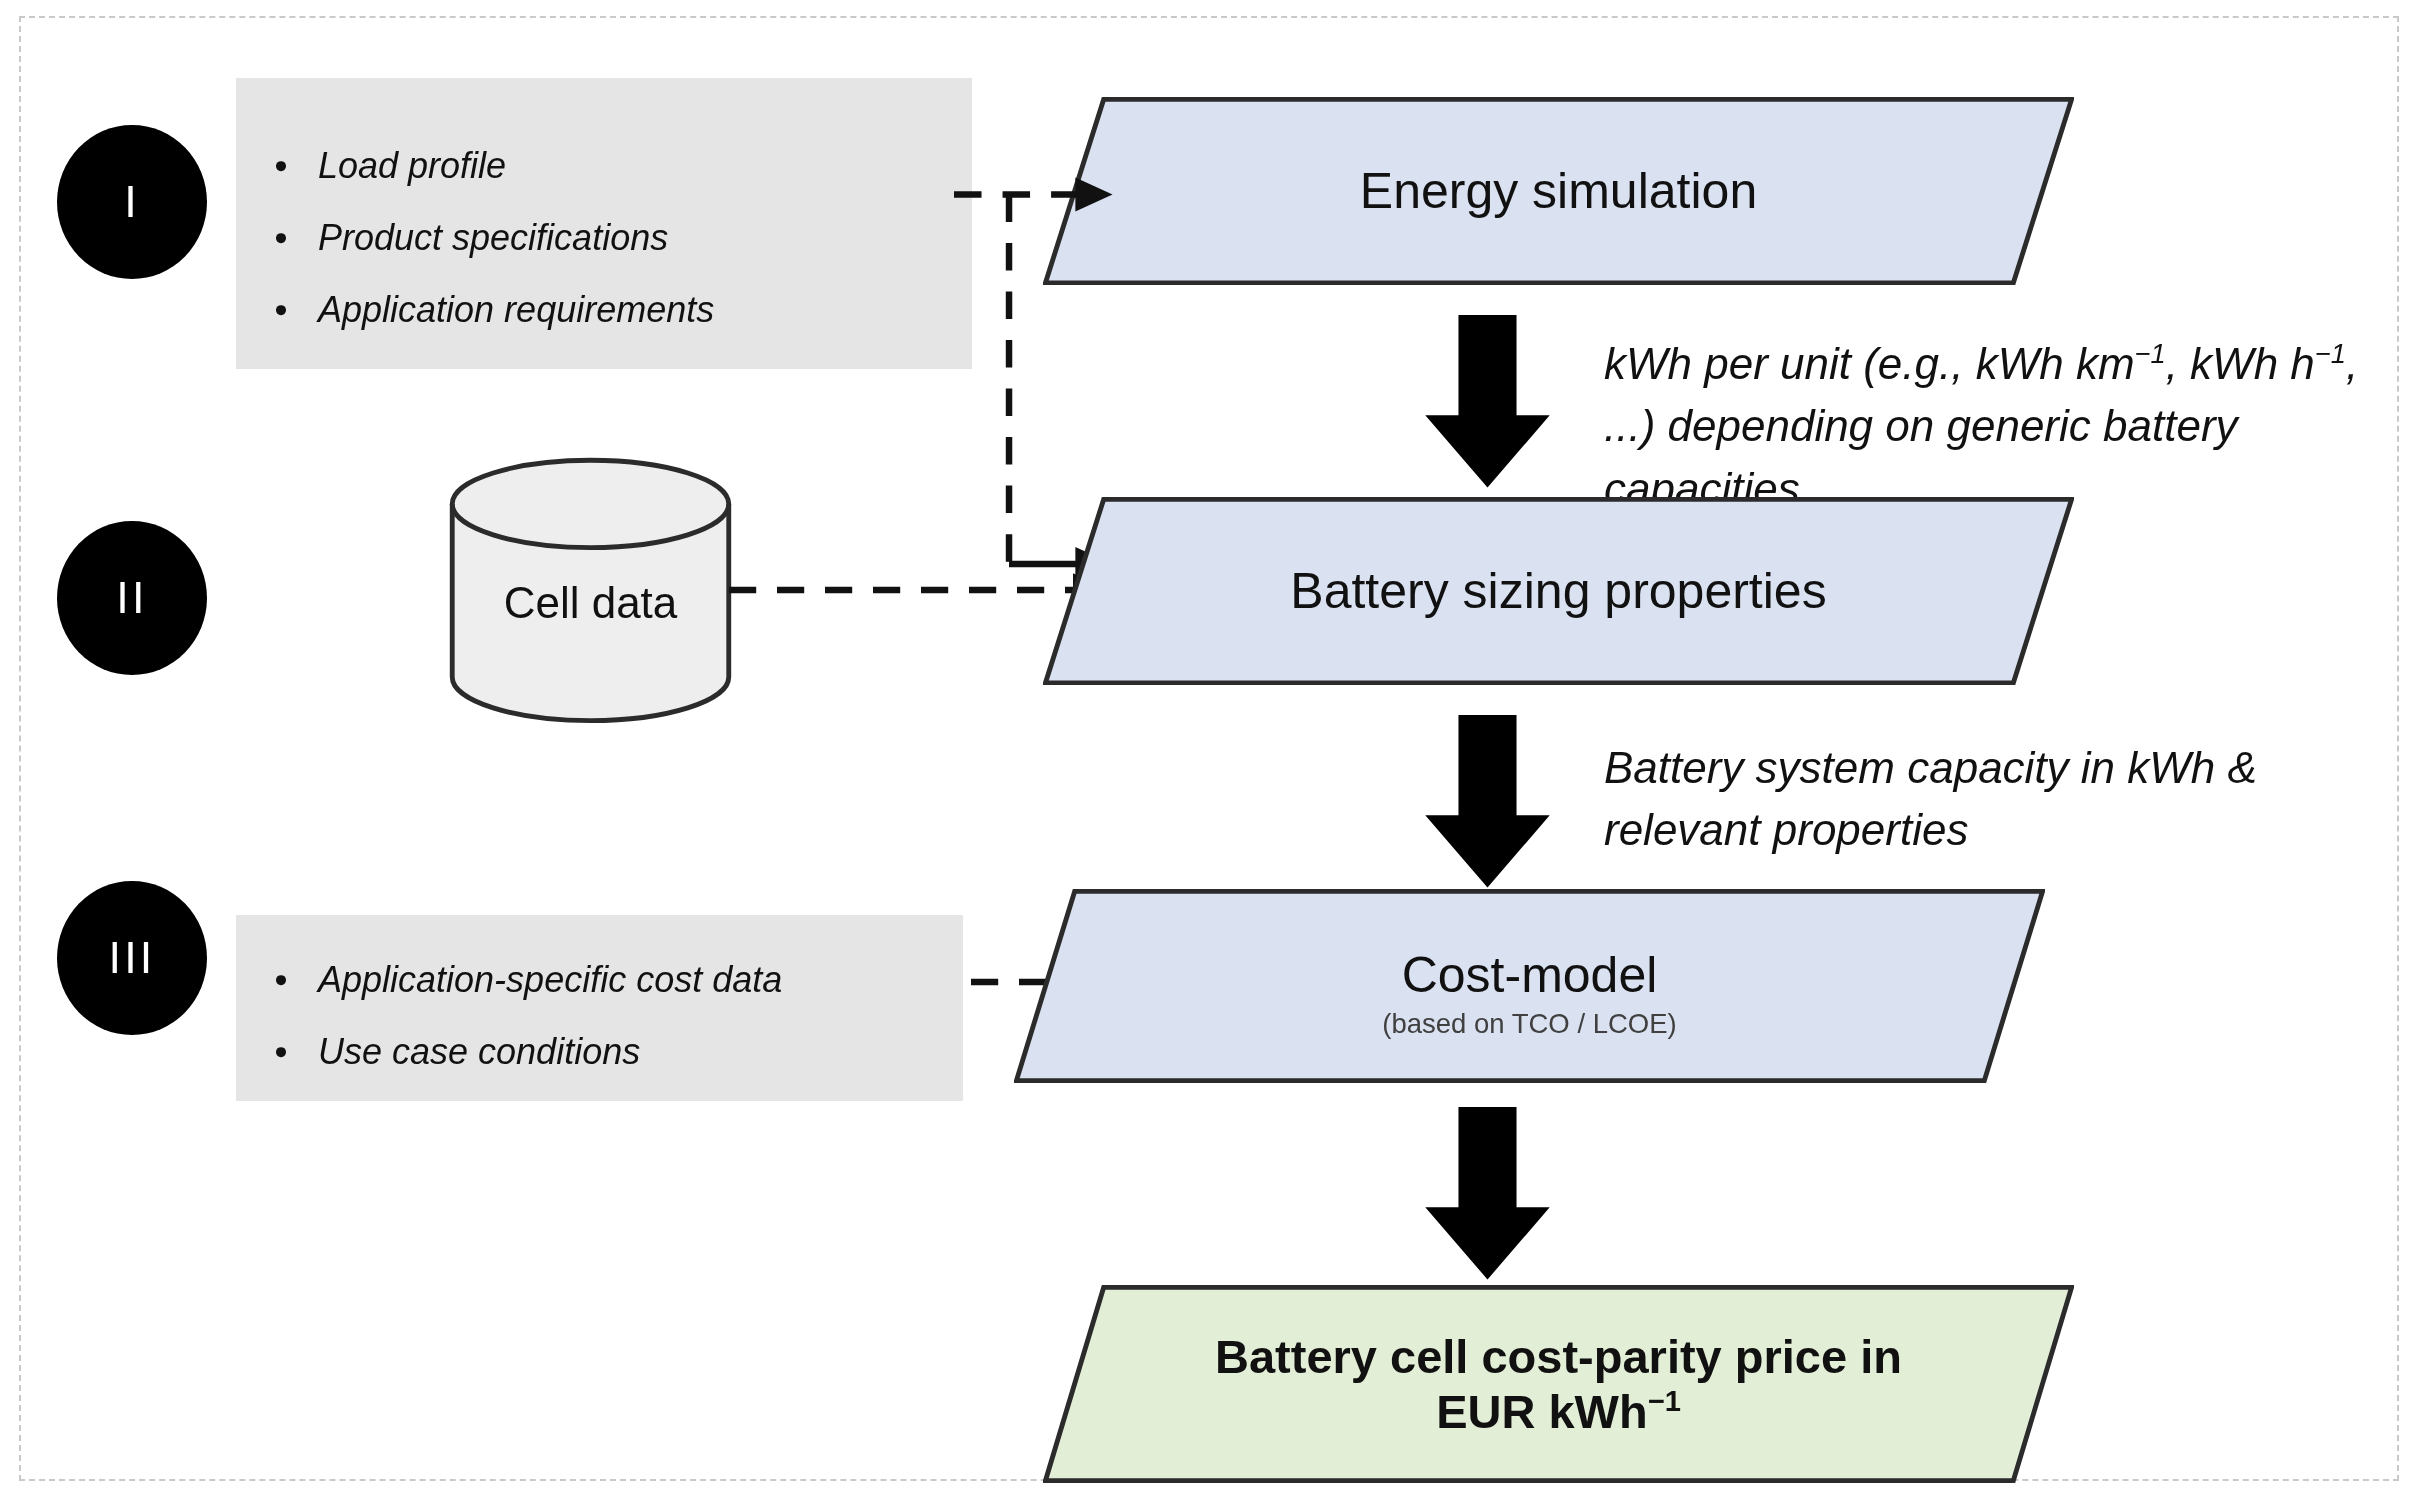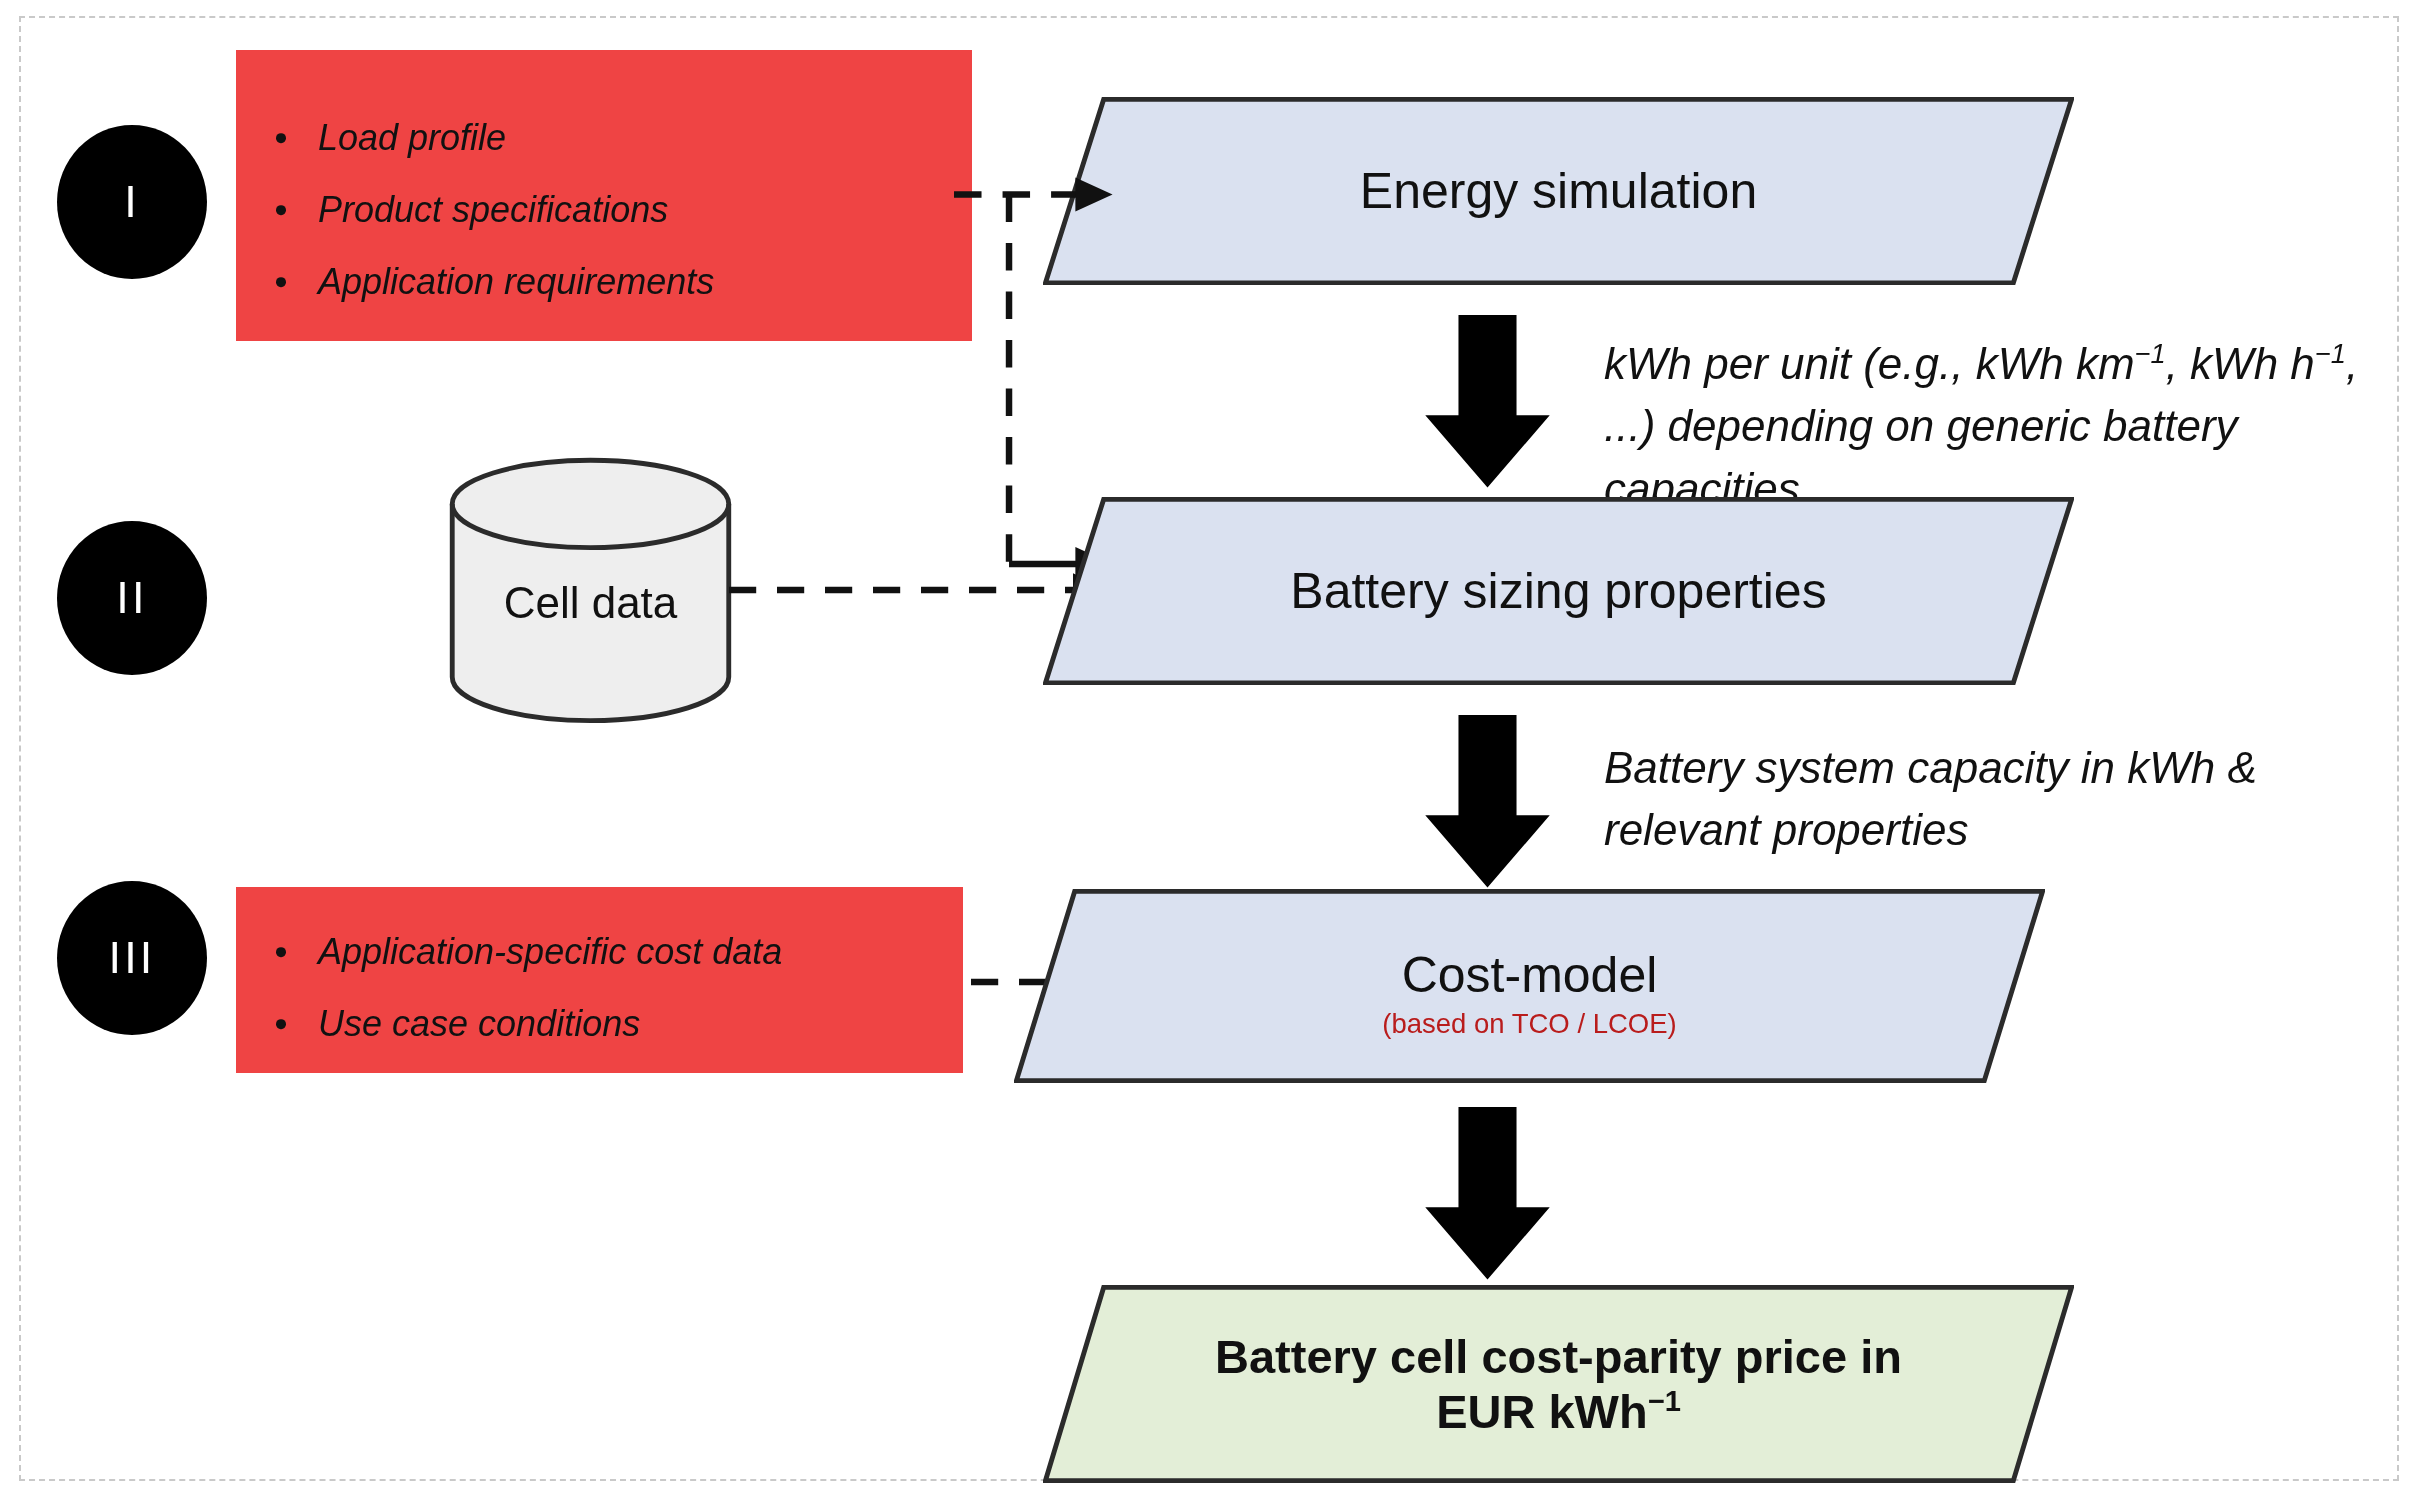--- a/index.html
+++ b/index.html
@@ -37,21 +37,22 @@
     align-items: center;
     justify-content: center;
     font-family: "Liberation Sans", sans-serif;
     font-size: 45px;
     letter-spacing: 3.2px;
     font-weight: 400;
   }
   
   .info-box {
     position: absolute;
-    background: #ef4444;
+    background: #e5e5e5;
+    margin-top: 28px;
   }
   .bullet-list {
     list-style: none;
     margin: 0;
     padding: 0;
   }
   .bullet-item {
     position: relative;
     font-style: italic;
     font-size: 36px;
@@ -94,21 +95,21 @@
     color: #111111;
     line-height: 1.05;
   }
   .par-title.result {
     font-weight: bold;
     font-size: 47px;
     line-height: 1.18;
   }
   .par-sub {
     font-size: 27.5px;
-    color: #b91c1c;
+    color: #404040;
     margin-top: 6.5px;
   }
   sup { font-size: 0.62em; vertical-align: super; line-height: 0; }
   
   .cyl-wrap { position: absolute; }
   .cyl-label {
     position: absolute;
     inset: 0;
     display: flex;
     align-items: center;

